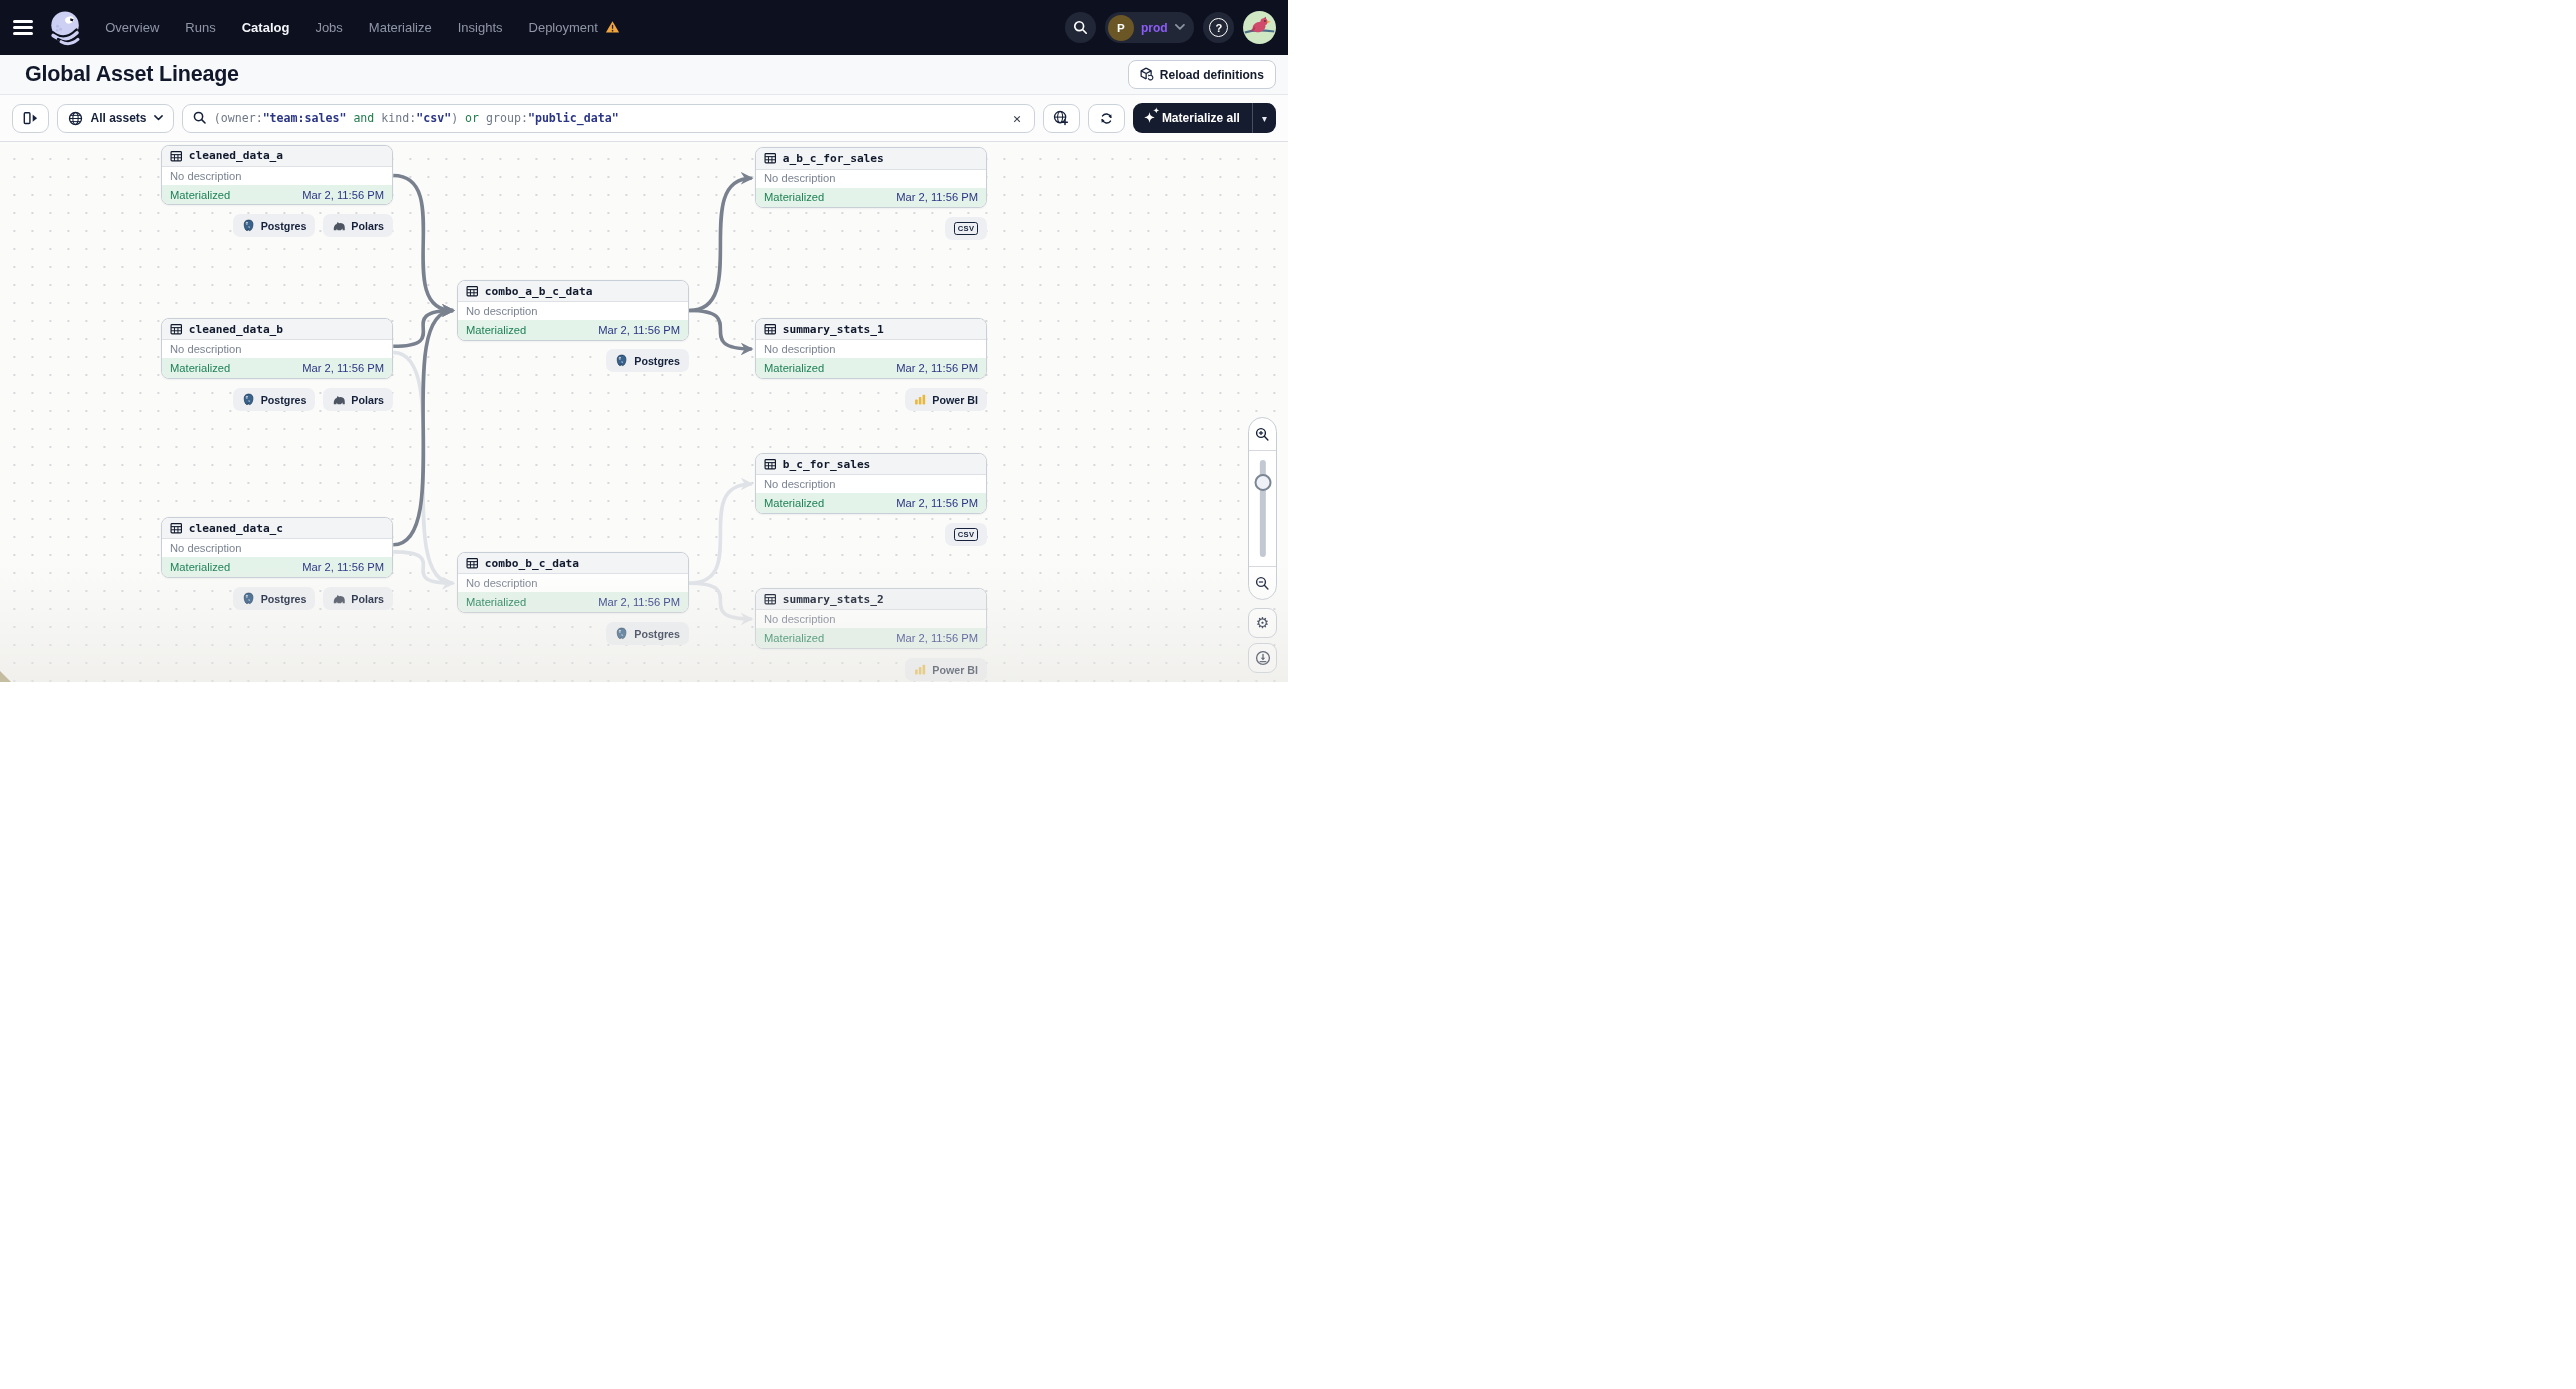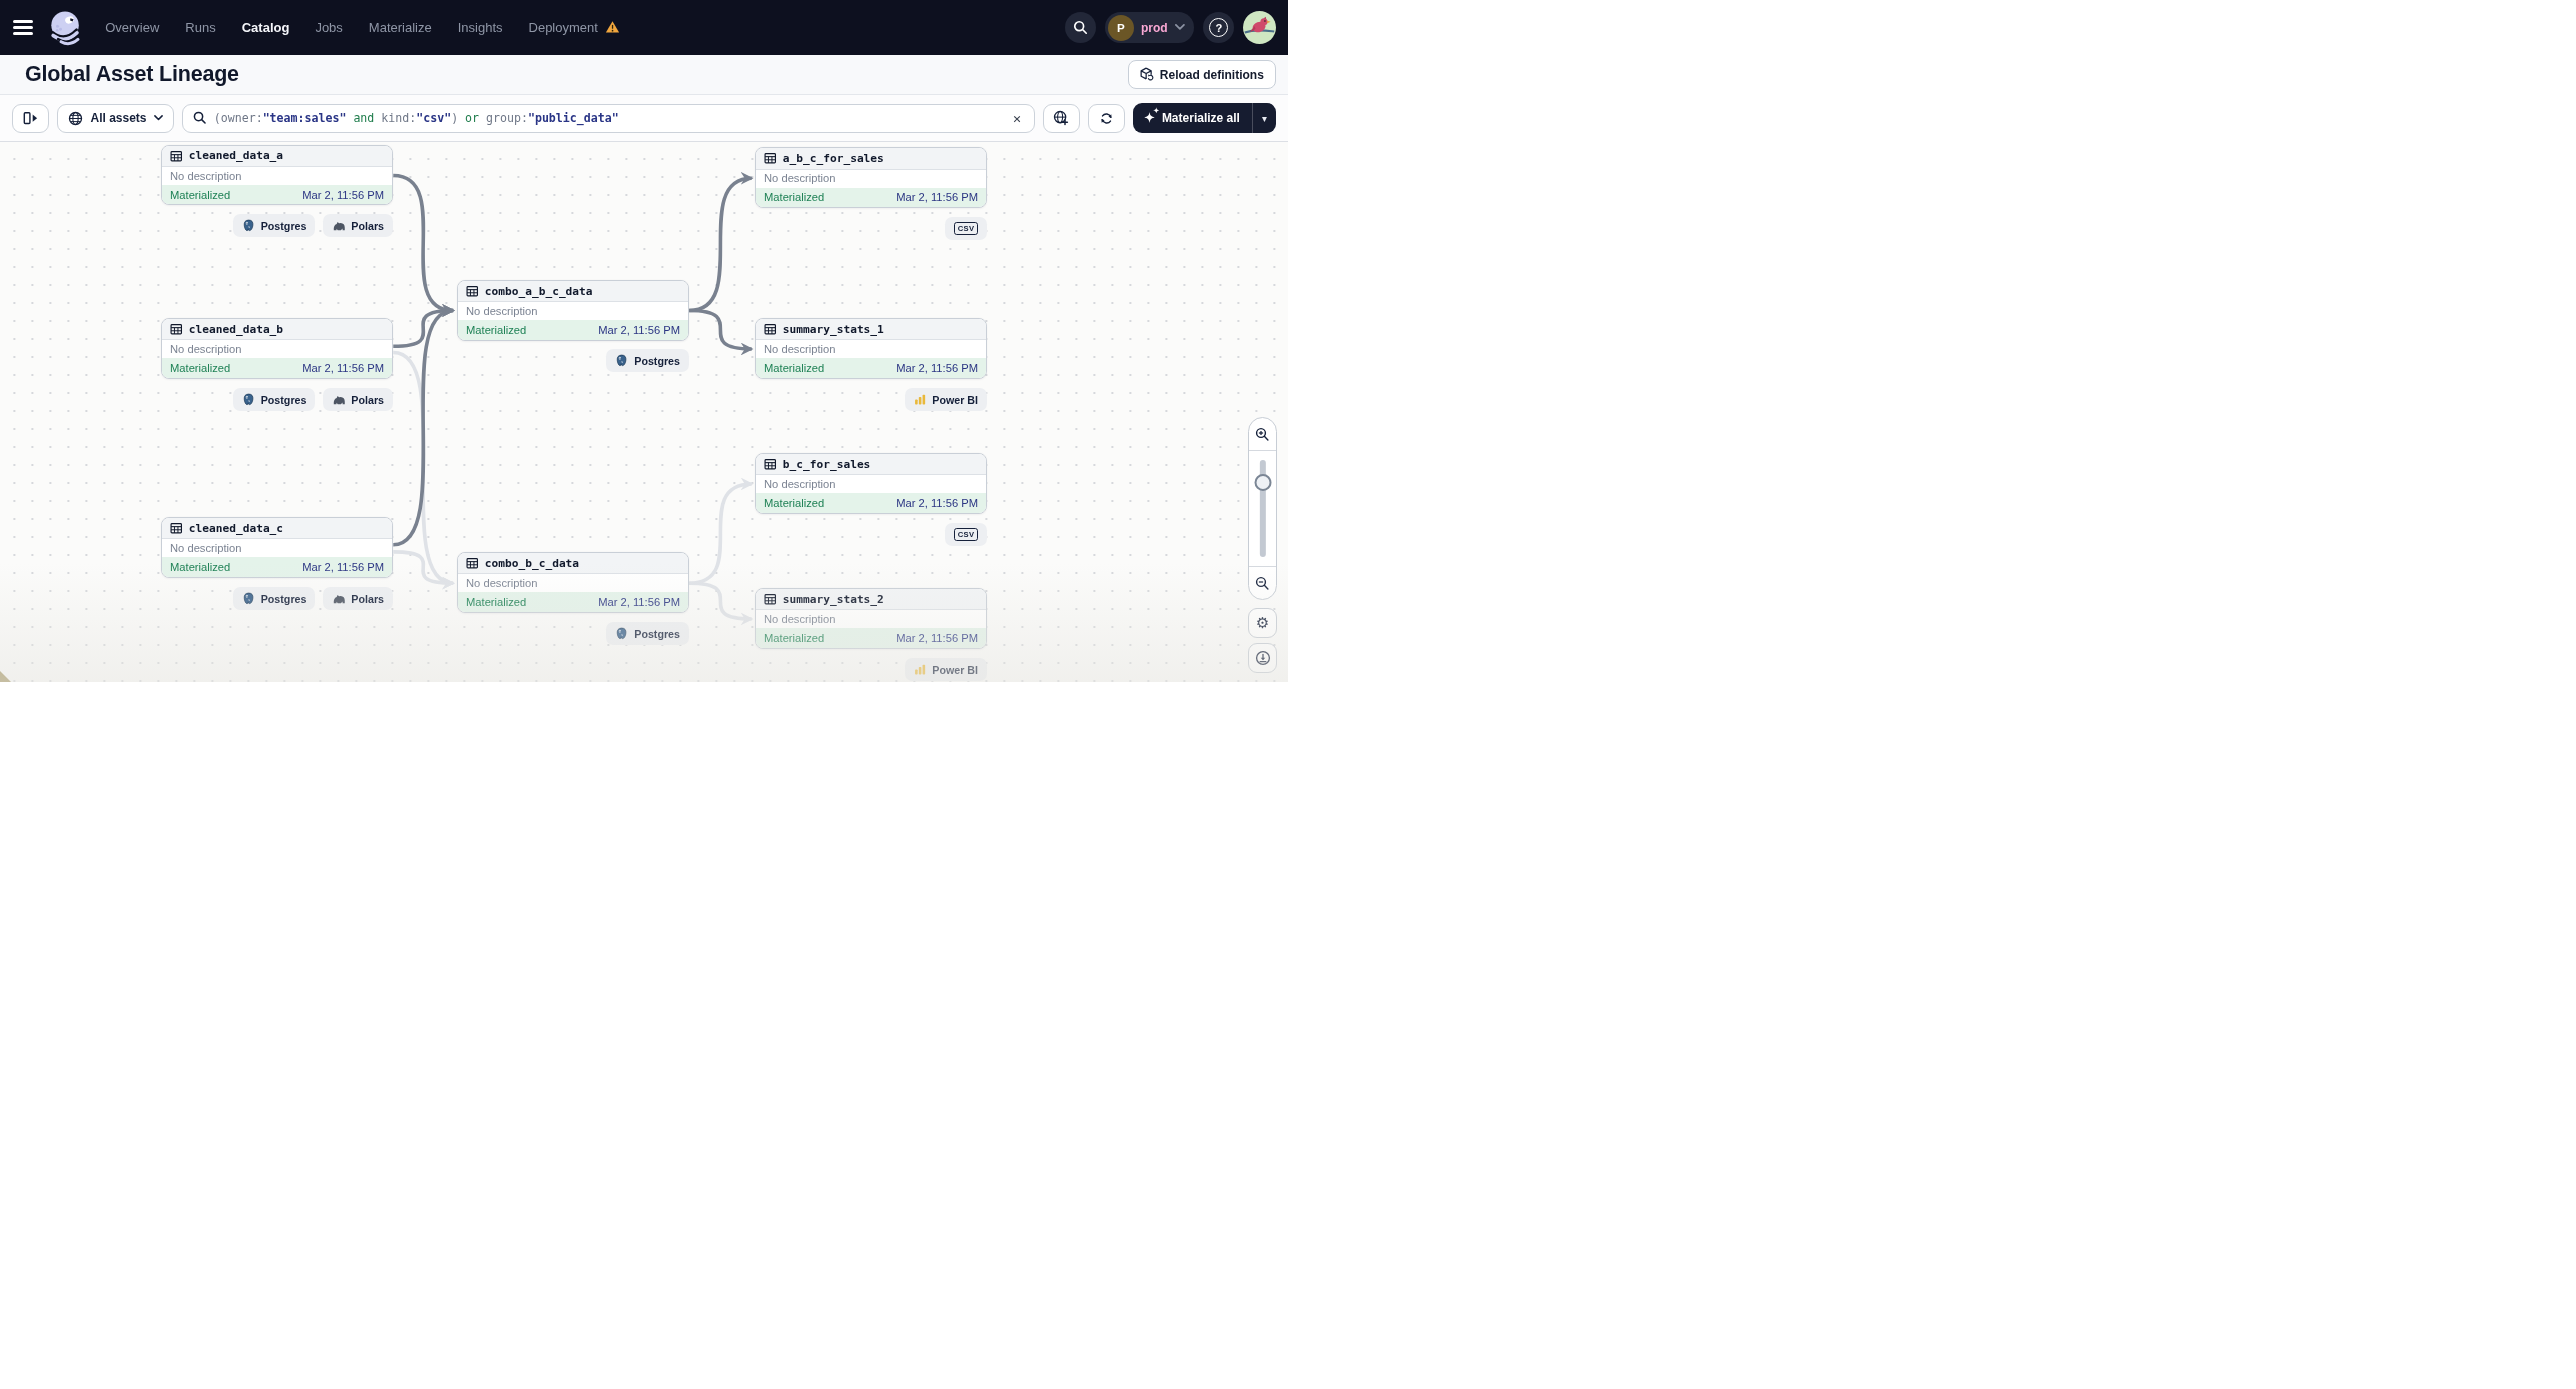--- a/index.html
+++ b/index.html
@@ -11,21 +11,21 @@
   .hamburger { width:19.7px; display:flex; flex-direction:column; gap:3.6px; margin-right:13.4px; cursor:pointer; }
   .hamburger span { display:block; height:2.3px; background:#fff; border-radius:1.8px; }
   .logo { width:39px; height:39px; margin-right:19.7px; }
   .nav-links { display:flex; align-items:center; gap:26px; }
   .nav-link { font-size:13px; font-weight:500; color:#8f96a6; cursor:pointer; display:flex; gap:7.2px; }
   .nav-link.active { color:#f5f6fa; font-weight:700; }
   .nav-right { margin-left:auto; display:flex; align-items:center; gap:9px; }
   .nav-circle { width:31px; height:31px; border-radius:50%; background:#222738; display:flex; align-items:center; justify-content:center; cursor:pointer; }
   .env-pill { height:31px; border-radius:16px; background:#222738; display:flex; align-items:center; gap:7.2px; padding:0 9.8px 0 2.7px; cursor:pointer; }
   .env-avatar { width:26px; height:26px; border-radius:50%; background:#6b5626; color:#fff; font-size:11.6px; font-weight:700; display:flex; align-items:center; justify-content:center; }
-  .env-name { color:#f9a8d4; font-size:12px; font-weight:600; }
+  .env-name { color:#8b5cf6; font-size:12px; font-weight:600; }
   .help-ring { width:19px; height:19px; border:1.6px solid #fff; border-radius:50%; color:#fff; font-size:11.2px; font-weight:700; display:flex; align-items:center; justify-content:center; }
   .avatar { width:33px; height:33px; border-radius:50%; overflow:hidden; cursor:pointer; }
 
   
   .page-header { height:40px; background:#f8f9fb; border-bottom:0.9px solid #e4e7ec; display:flex; align-items:center; padding:0 12.5px 0 25px; }
   .page-title { font-size:21.5px; font-weight:700; color:#11182b; letter-spacing:-0.2px; }
   .reload-btn { margin-left:auto; height:29.5px; display:flex; align-items:center; gap:6.3px; padding:0 10.7px; background:#fff; border:0.9px solid #c8cfd8; border-radius:8px; font-size:12px; font-weight:600; color:#141b2d; cursor:pointer; }
 
   
   .toolbar { height:47px; background:#fcfcfd; border-bottom:0.9px solid #dcdfe5; display:flex; align-items:center; padding:0 11.6px; gap:8px; }

